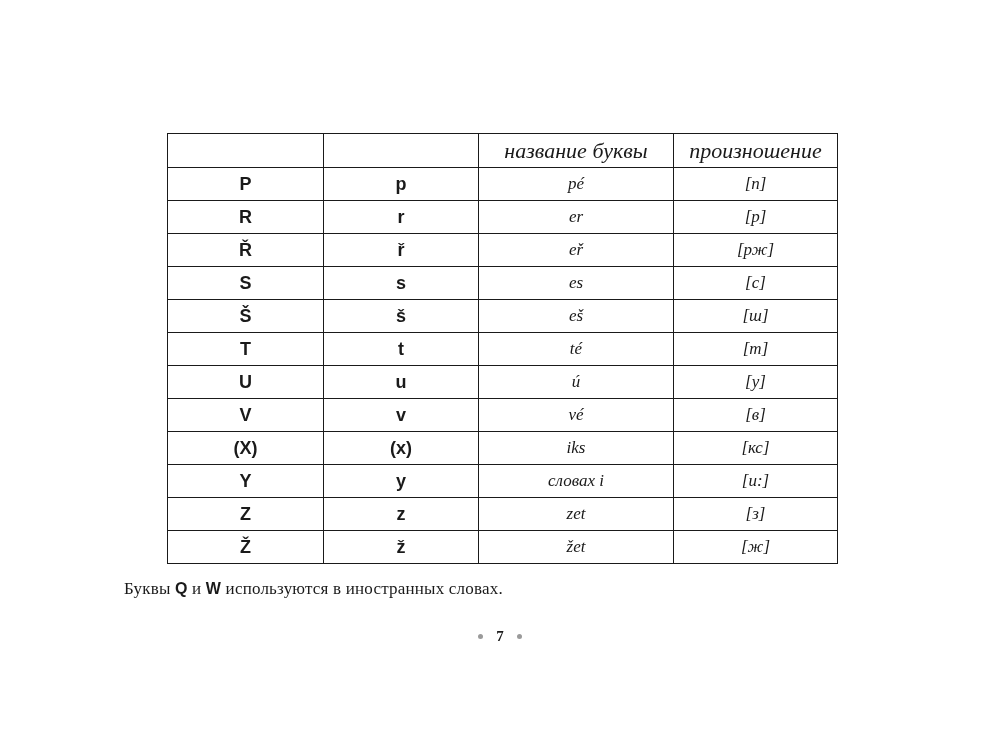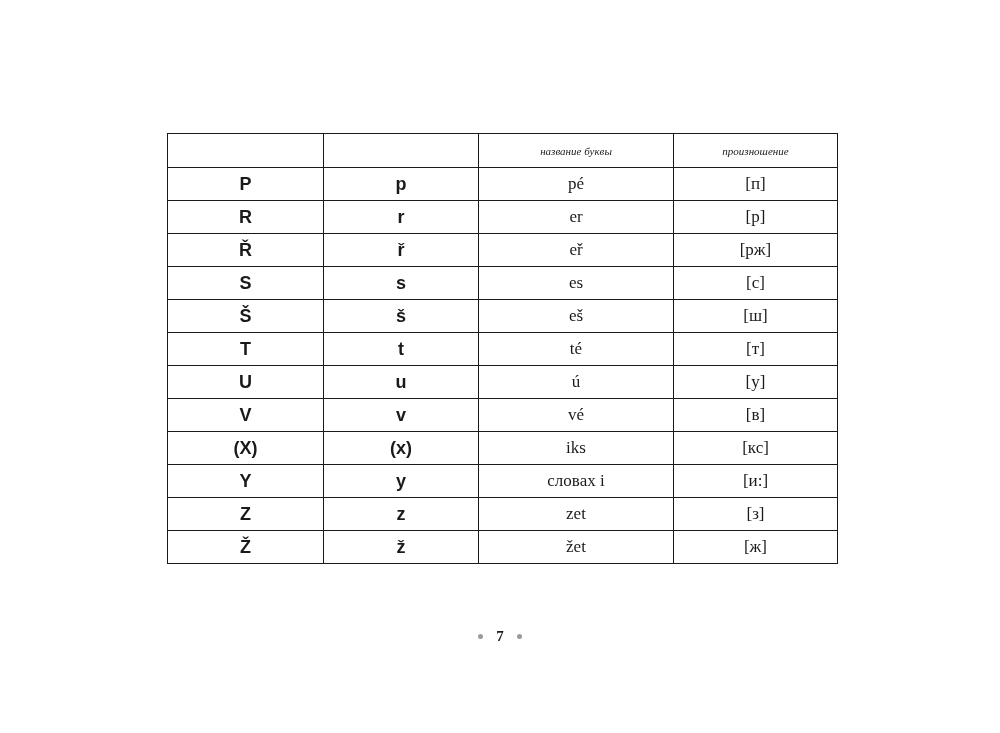--- a/index.html
+++ b/index.html
@@ -38,34 +38,35 @@
     font-size: 17px;
     padding: 0;
   }
   .col-upper { width: 155px; }
   .col-lower { width: 154px; }
   .col-name  { width: 194px; }
   .col-pron  { width: 163px; }
 
   .header-row td {
     font-style: italic;
-    font-size: 11px;
+    font-size: 22px;
     height: 33px;
     font-family: "Liberation Serif", serif;
   }
   .header-row td.blank {
     border-right: 1.5px solid #1a1a1a;
   }
   td.letter {
     font-weight: bold;
     font-size: 18px;
   }
   td.name, td.pron {
     font-size: 17px;
     font-family: "Liberation Serif", serif;
+    font-style: italic;
   }
   .note {
     position: absolute;
     left: 124px;
     top: 579px;
     font-size: 17px;
     font-family: "Liberation Serif", serif;
     letter-spacing: 0.2px;
   }
   .note b {
@@ -175,16 +176,17 @@
       </tr>
       <tr>
         <td class="letter col-upper">Ž</td>
         <td class="letter col-lower">ž</td>
         <td class="name col-name">žet</td>
         <td class="pron col-pron">[ж]</td>
       </tr>
     </tbody>
   </table>
 
+  <div class="note"><span>Буквы </span><b>Q</b><span> и </span><b>W</b><span> используются в иностранных словах.</span></div>
 
   <div class="footer"><span class="dot"></span><span>7</span><span class="dot"></span></div>
 
 </div>
 
 </body></html>

